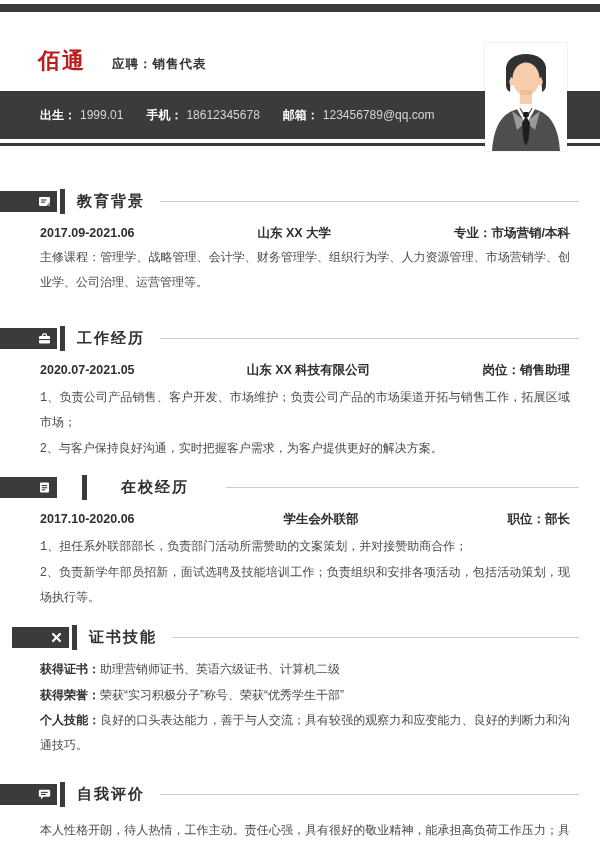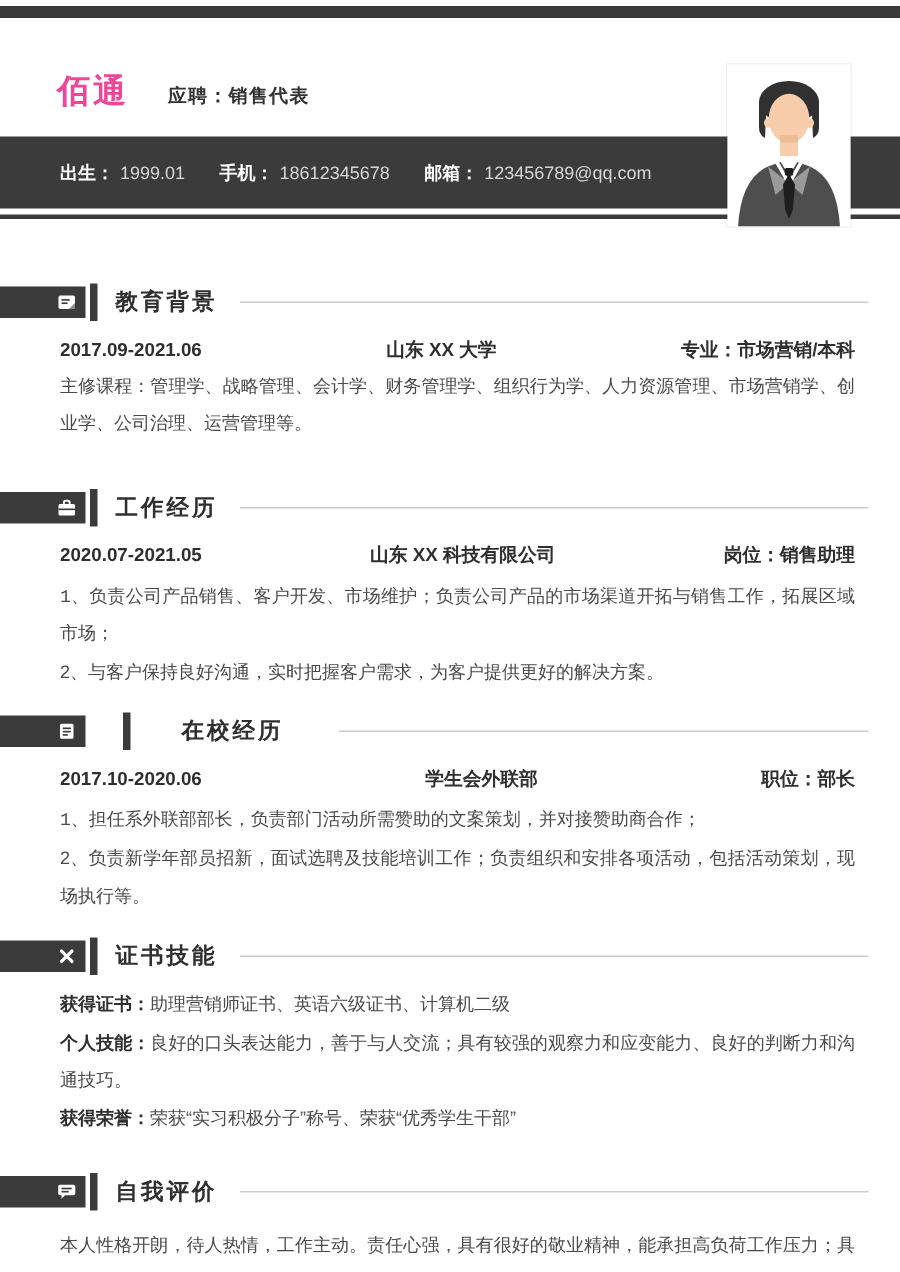--- a/index.html
+++ b/index.html
@@ -1,21 +1,21 @@
 <!DOCTYPE html>
 <html><head>
 <meta charset="utf-8">
 <style>
   html,body{margin:0;padding:0;background:#fff;}
   .page{position:relative;width:600px;height:848px;background:#ffffff;overflow:hidden;
         font-family:"Liberation Sans","DejaVu Sans",sans-serif;-webkit-font-smoothing:antialiased;}
   .top-strip{position:absolute;top:4px;left:0;width:600px;height:8px;background:#3b3b3b;}
   
   .name-row{padding:48px 0 0 38px;display:flex;align-items:baseline;}
-  .name{font-size:22px;font-weight:bold;color:#ec4899;letter-spacing:2px;line-height:26px;}
+  .name{font-size:22px;font-weight:bold;color:#b91c1c;letter-spacing:2px;line-height:26px;}
   .apply{font-size:12.5px;font-weight:bold;color:#323232;margin-left:26px;letter-spacing:1px;}
   .band{margin-top:17px;height:48px;background:#3b3b3b;display:flex;align-items:center;padding-left:40px;box-sizing:border-box;}
   .ci{font-size:12px;color:#d6d6d6;margin-right:23px;white-space:nowrap;}
   .ci b{color:#ffffff;font-weight:bold;margin-right:4px;}
   .rule-dark{margin-top:4px;height:3px;background:#3b3b3b;}
   
   .photo{position:absolute;top:43px;left:485px;width:82px;height:108px;background:#fff;
          box-shadow:0 0 0 1px rgba(0,0,0,0.05);z-index:5;}
   
   .sec-head{display:flex;align-items:center;padding-right:21px;}
@@ -25,21 +25,21 @@
   .stitle{font-size:15px;font-weight:bold;color:#2f2f2f;margin-left:12px;letter-spacing:2px;white-space:nowrap;}
   .hrule{flex:1;height:1px;background:#cbcbcb;margin-left:15px;}
   
   .meta{display:grid;grid-template-columns:auto 1fr auto;align-items:center;
         padding:0 30px 0 40px;font-size:12.5px;font-weight:bold;color:#2f2f2f;margin-top:12px;line-height:15px;}
   .m-mid{text-align:center;}
   
   .btxt{margin:0;padding:0 30px 0 40px;font-size:12px;color:#4a4a4a;line-height:25px;text-align:justify;}
   .btxt b{color:#2f2f2f;}
   .mt4{margin-top:4px;} .mt8{margin-top:8px;font-family:Liberation Mono, monospace;} .mt11{margin-top:11px;}
-  .s1{margin-top:43px;} .s2{margin-top:31px;} .s3{margin-top:14px;gap:22px;} .s4{margin-top:15px;} .s5{margin-top:24px;}
+  .s1{margin-top:43px;} .s2{margin-top:31px;} .s3{margin-top:14px;gap:22px;} .s4{margin-top:15px;margin-left:12px;} .s5{margin-top:24px;}
 </style>
 </head>
 <body>
 
 <div class="page">
   <div class="top-strip"></div>
 
   <div class="name-row">
     <span class="name">佰通</span>
     <span class="apply">应聘：销售代表</span>
@@ -142,22 +142,22 @@
           <rect x="5.4" y="0.5" width="2.2" height="12" rx="1.1" transform="rotate(45 6.5 6.5)"></rect>
           <rect x="5.4" y="0.5" width="2.2" height="12" rx="1.1" transform="rotate(-45 6.5 6.5)"></rect>
         </g>
       </svg>
     </div>
     <div class="vbar"></div>
     <div class="stitle">证书技能</div>
     <div class="hrule"></div>
   </div>
   <p class="btxt mt8"><b>获得证书：</b><span>助理营销师证书、英语六级证书、计算机二级</span></p>
+  <p class="btxt"><b>获得荣誉：</b><span>荣获“实习积极分子”称号、荣获“优秀学生干部”</span></p>
   <p class="btxt"><b>个人技能：</b><span>良好的口头表达能力，善于与人交流；具有较强的观察力和应变能力、良好的判断力和沟通技巧。</span></p>
-  <p class="btxt"><b>获得荣誉：</b><span>荣获“实习积极分子”称号、荣获“优秀学生干部”</span></p>
 
   <div class="sec-head s5">
     <div class="icon-bar">
       <svg width="13" height="13" viewBox="0 0 13 13">
         <path d="M2 1.8 h9 a1.2 1.2 0 0 1 1.2 1.2 v4.6 a1.2 1.2 0 0 1 -1.2 1.2 h-5.6 L3 11.2 V8.8 H2 A1.2 1.2 0 0 1 0.8 7.6 V3 A1.2 1.2 0 0 1 2 1.8 Z" fill="#ffffff"></path>
         <rect x="3" y="3.8" width="6.8" height="1.1" fill="#3b3b3b"></rect>
         <rect x="3" y="5.9" width="4.8" height="1.1" fill="#3b3b3b"></rect>
       </svg>
     </div>
     <div class="vbar"></div>

